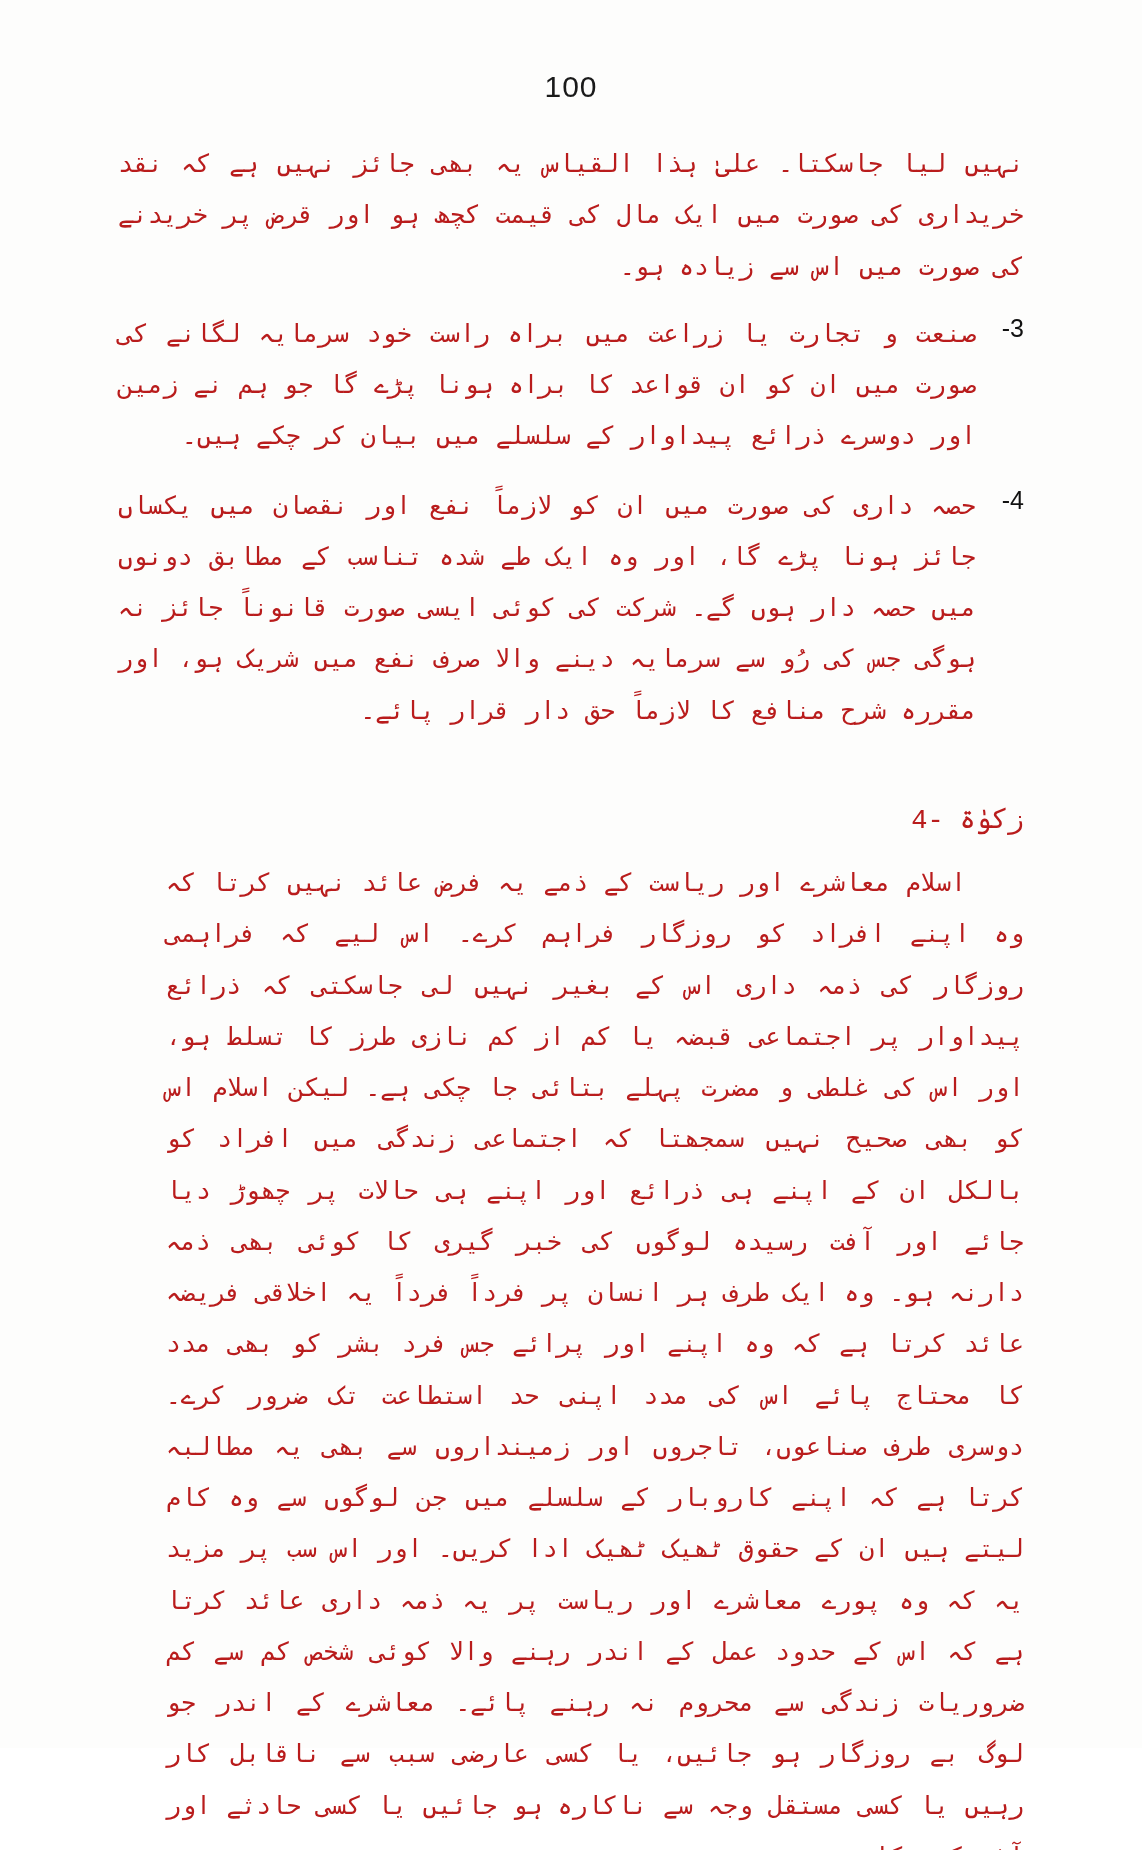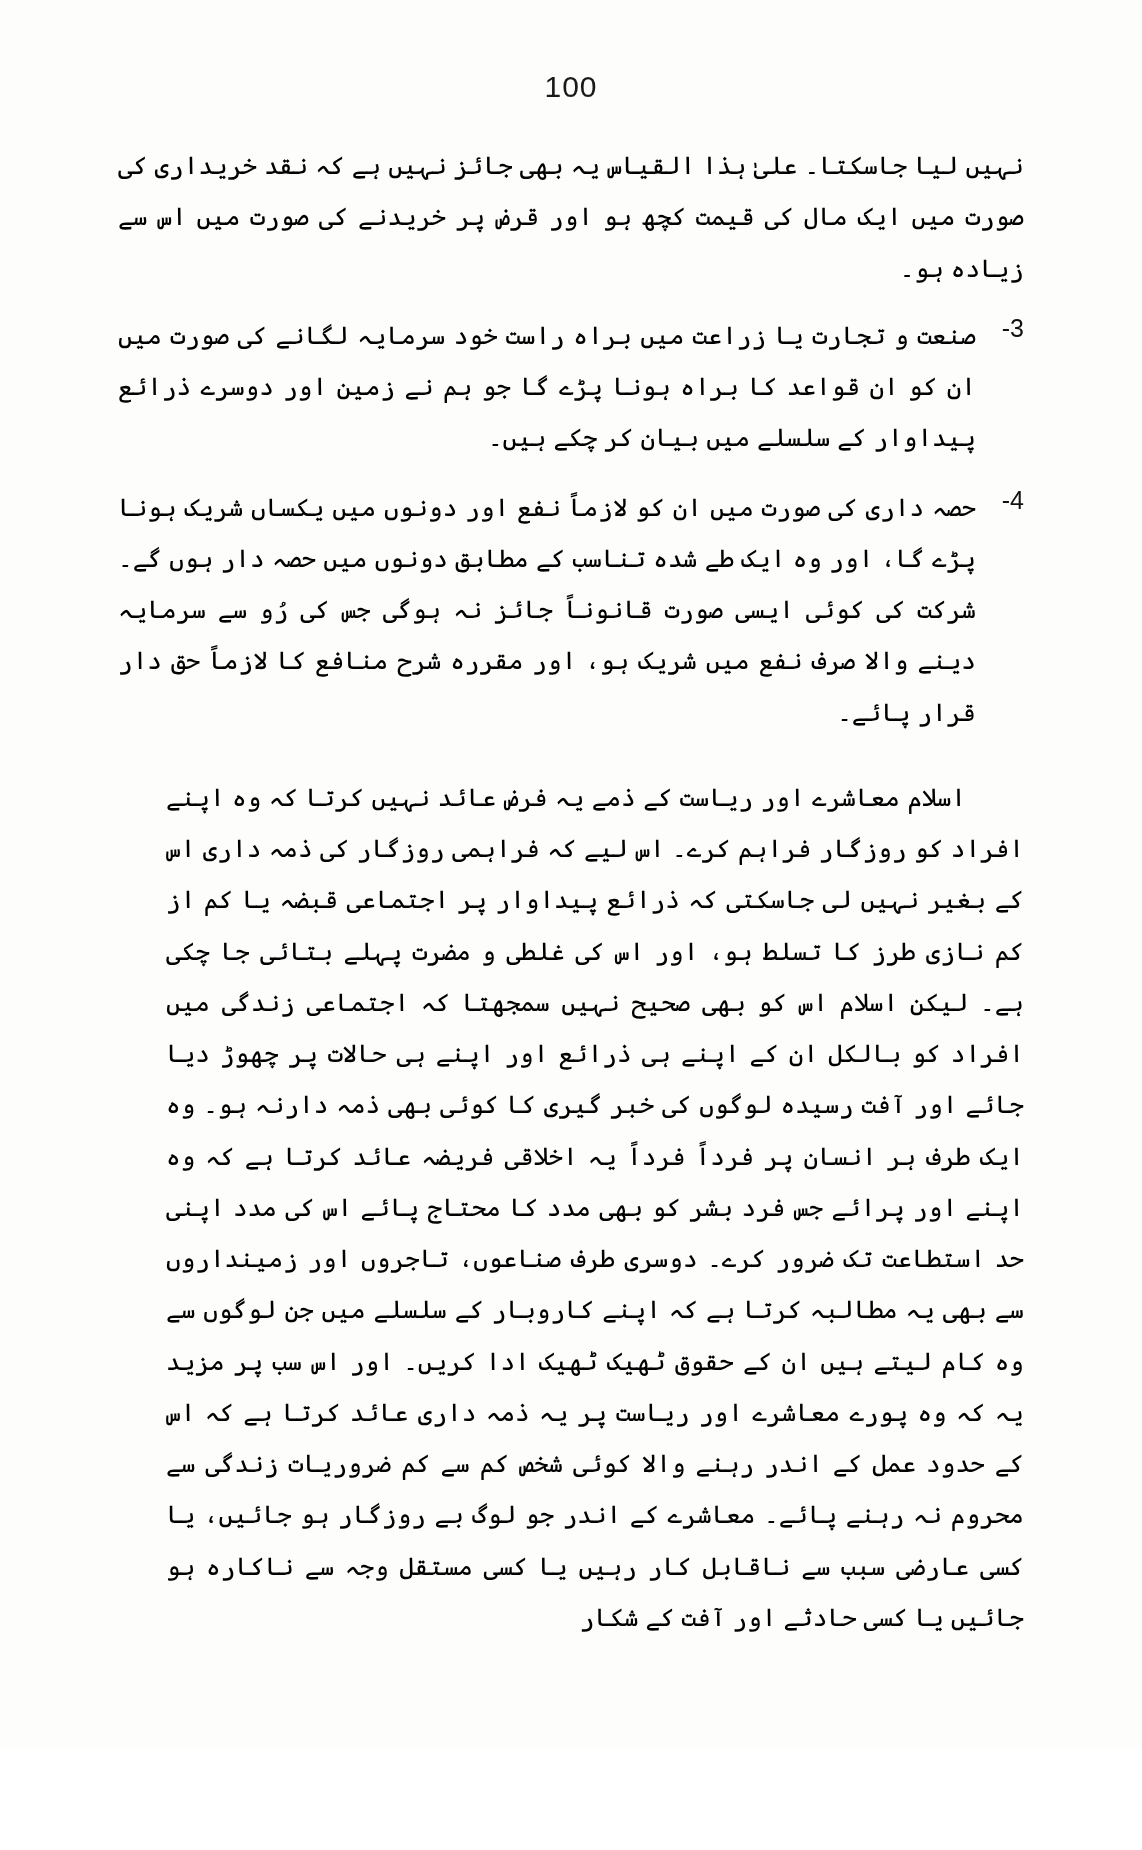--- a/index.html
+++ b/index.html
@@ -36,22 +36,22 @@
   }
   .content {
     position: absolute;
     top: 140px;
     right: 118px;
     left: 118px;
     direction: rtl;
     text-align: right;
   }
   .urdu {
-    font-family: Liberation Sans, sans-serif;
-    color: #000000;
+    font-family: Liberation Mono, monospace;
+    color: #b91c1c;
     line-height: 2.05;
     font-size: 25px;
     text-align: justify;
     text-justify: inter-word;
   }
   .para {
     margin: 0 0 6px 0;
   }
   .numbered {
     display: flex;
@@ -104,22 +104,23 @@
 
     <div class="numbered">
       <div class="marker">-3</div>
       <div class="body urdu">صنعت و تجارت یا زراعت میں براہ راست خود سرمایہ لگانے کی صورت میں ان کو ان قواعد کا براہ ہونا پڑے گا جو ہم نے زمین اور دوسرے ذرائع پیداوار کے سلسلے میں بیان کر چکے ہیں۔</div>
     </div>
 
     <div class="spacer-sm"></div>
 
     <div class="numbered">
       <div class="marker">-4</div>
-      <div class="body urdu">حصہ داری کی صورت میں ان کو لازماً نفع اور دونوں میں یکساں شریک ہونا پڑے گا، اور وہ ایک طے شدہ تناسب کے مطابق دونوں میں حصہ دار ہوں گے۔ شرکت کی کوئی ایسی صورت قانوناً جائز نہ ہوگی جس کی رُو سے سرمایہ دینے والا صرف نفع میں شریک ہو، اور مقررہ شرح منافع کا لازماً حق دار قرار پائے۔</div>
+      <div class="body urdu">حصہ داری کی صورت میں ان کو لازماً نفع اور نقصان میں یکساں جائز ہونا پڑے گا، اور وہ ایک طے شدہ تناسب کے مطابق دونوں میں حصہ دار ہوں گے۔ شرکت کی کوئی ایسی صورت قانوناً جائز نہ ہوگی جس کی رُو سے سرمایہ دینے والا صرف نفع میں شریک ہو، اور مقررہ شرح منافع کا لازماً حق دار قرار پائے۔</div>
     </div>
 
     <div class="spacer-md"></div>
 
+    <h2 class="urdu heading">زکوٰۃ -4</h2>
 
     <p class="urdu para section-body indent-first">اسلام معاشرے اور ریاست کے ذمے یہ فرض عائد نہیں کرتا کہ وہ اپنے افراد کو روزگار فراہم کرے۔ اس لیے کہ فراہمی روزگار کی ذمہ داری اس کے بغیر نہیں لی جاسکتی کہ ذرائع پیداوار پر اجتماعی قبضہ یا کم از کم نازی طرز کا تسلط ہو، اور اس کی غلطی و مضرت پہلے بتائی جا چکی ہے۔ لیکن اسلام اس کو بھی صحیح نہیں سمجھتا کہ اجتماعی زندگی میں افراد کو بالکل ان کے اپنے ہی ذرائع اور اپنے ہی حالات پر چھوڑ دیا جائے اور آفت رسیدہ لوگوں کی خبر گیری کا کوئی بھی ذمہ دارنہ ہو۔ وہ ایک طرف ہر انسان پر فرداً فرداً یہ اخلاقی فریضہ عائد کرتا ہے کہ وہ اپنے اور پرائے جس فرد بشر کو بھی مدد کا محتاج پائے اس کی مدد اپنی حد استطاعت تک ضرور کرے۔ دوسری طرف صناعوں، تاجروں اور زمینداروں سے بھی یہ مطالبہ کرتا ہے کہ اپنے کاروبار کے سلسلے میں جن لوگوں سے وہ کام لیتے ہیں ان کے حقوق ٹھیک ٹھیک ادا کریں۔ اور اس سب پر مزید یہ کہ وہ پورے معاشرے اور ریاست پر یہ ذمہ داری عائد کرتا ہے کہ اس کے حدود عمل کے اندر رہنے والا کوئی شخص کم سے کم ضروریات زندگی سے محروم نہ رہنے پائے۔ معاشرے کے اندر جو لوگ بے روزگار ہو جائیں، یا کسی عارضی سبب سے ناقابل کار رہیں یا کسی مستقل وجہ سے ناکارہ ہو جائیں یا کسی حادثے اور آفت کے شکار</p>
 
   </div>
 </div>
 
 </body></html>

